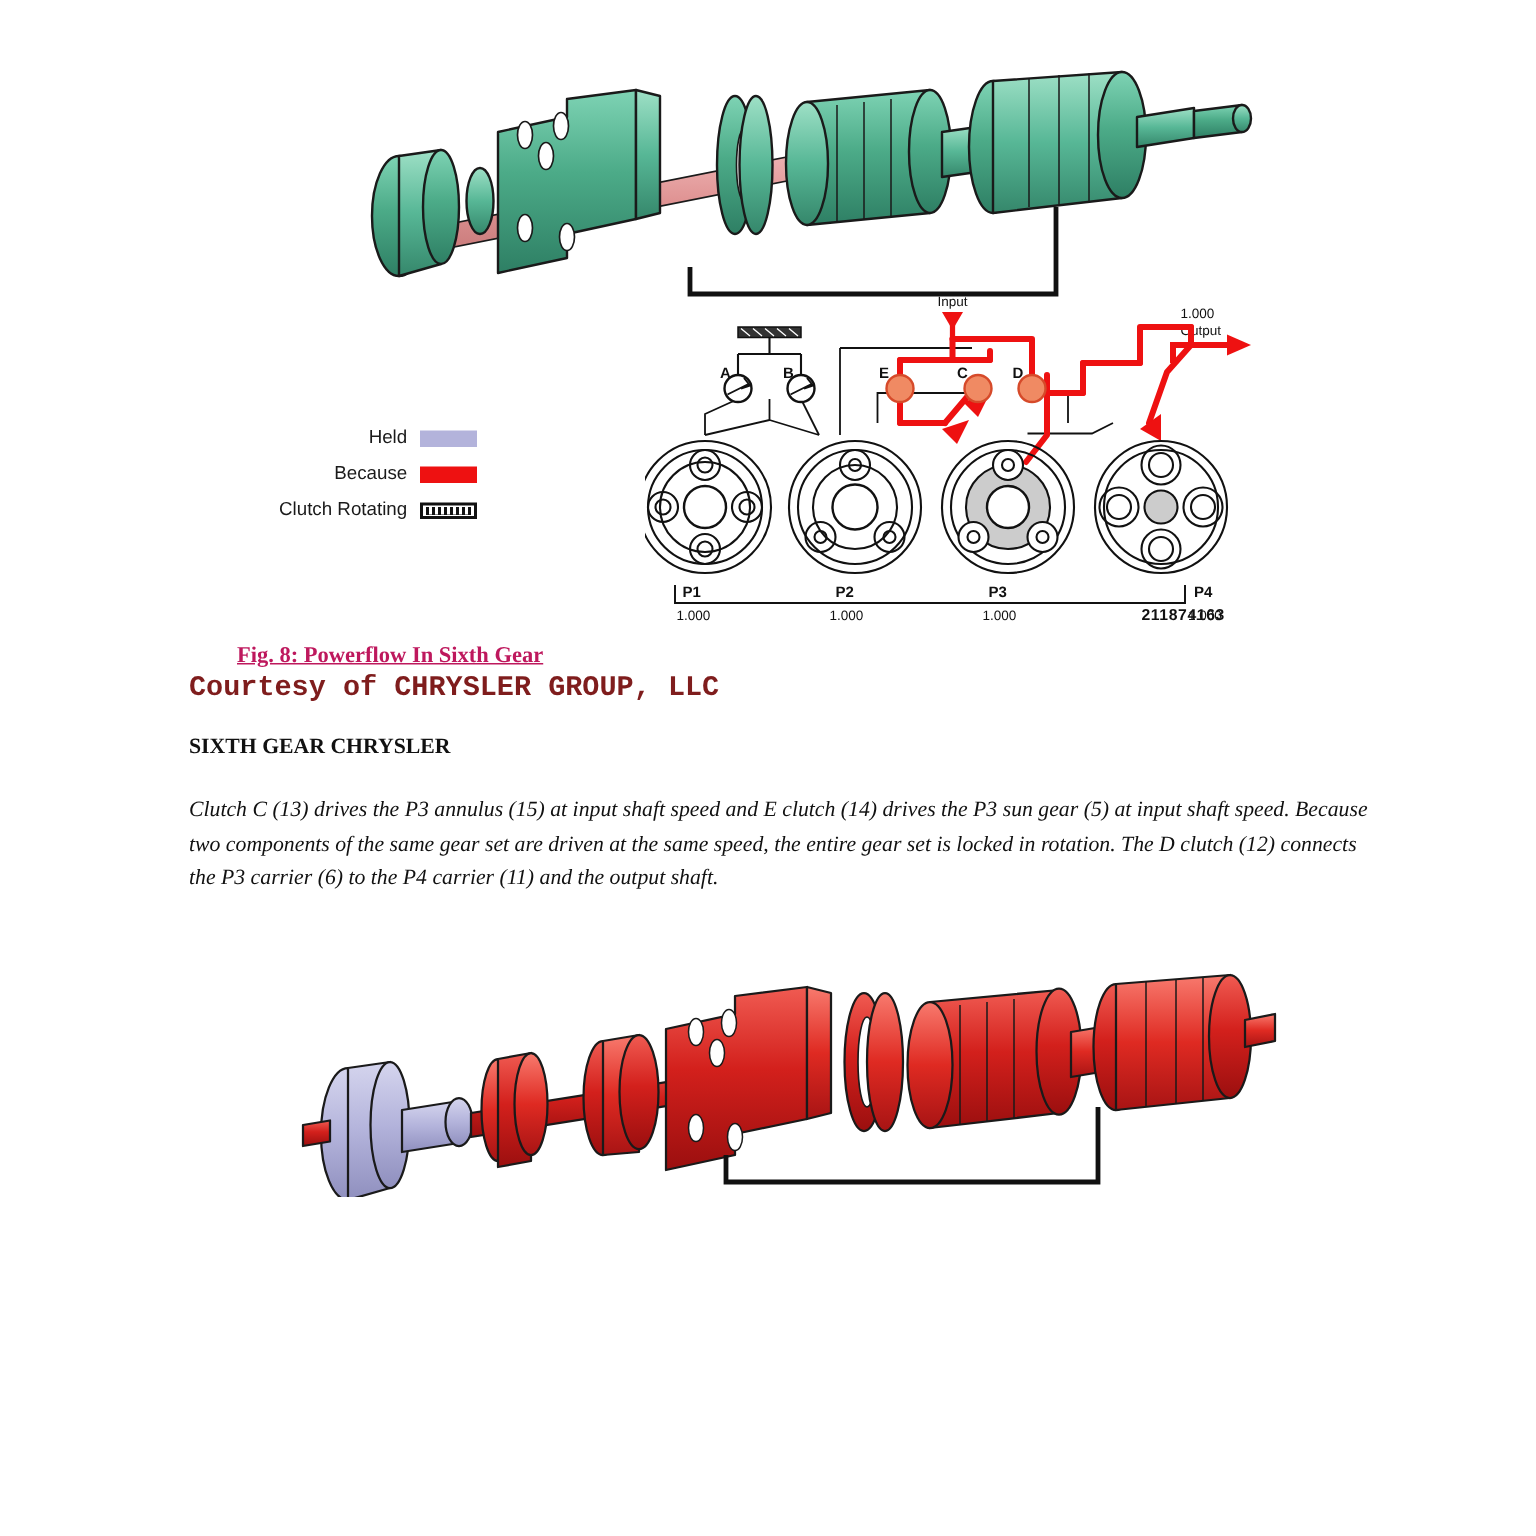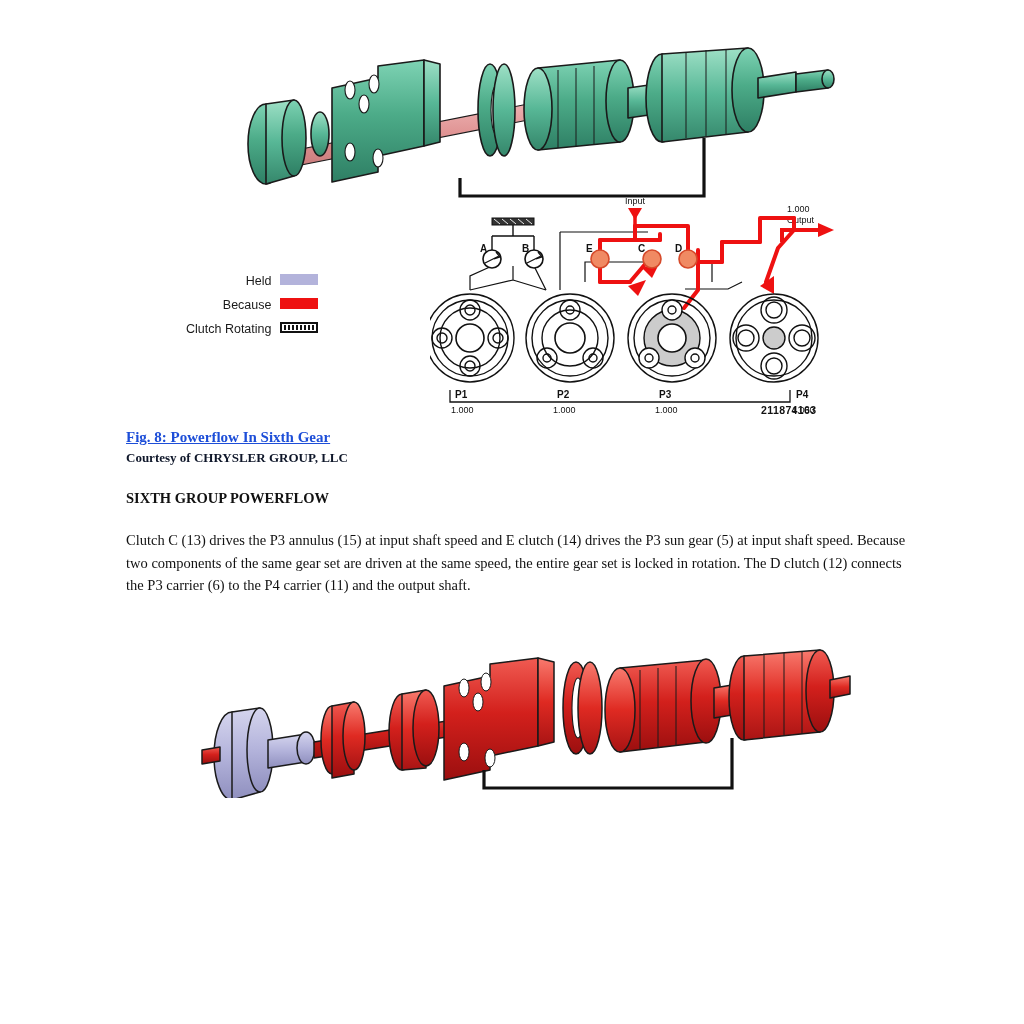--- a/index.html
+++ b/index.html
@@ -36,21 +36,21 @@
   
   .legend {
     position: absolute;
     font-family: "Liberation Sans", sans-serif;
     font-size: 12.5px;
     color: #1a1a1a;
   }
   #legend-1 { left: 186px; top: 266px; }
   .legend-row {
     display: flex;
-    align-items: flex-start;
+    align-items: flex-end;
     justify-content: flex-end;
     height: 24px;
     gap: 9px;
   }
   .legend-label { white-space: nowrap; }
   .legend-swatch {
     width: 38px;
     height: 11px;
     flex: 0 0 38px;
   }
@@ -86,48 +86,50 @@
   #text-body {
     position: absolute;
     left: 126px;
     top: 428px;
     width: 790px;
   }
   .fig-title {
     font-family: "Liberation Serif", serif;
     font-weight: bold;
     font-size: 15px;
-    color: #1d4ed8;
+    color: #be185d;
     text-decoration: underline;
     display: inline-block;
     line-height: 19px;
     cursor: pointer;
+    margin-left: 32px;
   }
   .courtesy {
-    font-family: Liberation Serif, serif;
+    font-family: Liberation Mono, monospace;
     font-weight: bold;
-    font-size: 13px;
-    color: #0f172a;
+    font-size: 19px;
+    color: #7f1d1d;
     line-height: 20px;
     margin-top: 1px;
   }
   .section-head {
     font-family: "Liberation Serif", serif;
     font-weight: bold;
     font-size: 14.5px;
     color: #111111;
     margin-top: 22px;
   }
   .body-par {
     font-family: "Liberation Serif", serif;
     font-size: 14.5px;
     line-height: 22.5px;
     color: #111111;
     margin-top: 22px;
     text-align: left;
+    font-style: italic;
   }
 </style>
 </head>
 <body>
 
 <div class="figure-block" id="figure-1">
 
   <svg class="exploded" id="exploded-1" viewBox="0 0 620 180">
     <defs>
       <linearGradient id="g1" x1="0" y1="0" x2="0" y2="1">
@@ -344,21 +346,21 @@
       </g>
     </g>
   </svg>
 
   <div class="part-id" id="part-id-1">211874163</div>
 </div>
 
 <div id="text-body">
   <a class="fig-title" href="#">Fig. 8: Powerflow In Sixth Gear</a>
   <div class="courtesy">Courtesy of CHRYSLER GROUP, LLC</div>
-  <div class="section-head">SIXTH GROUP POWERFLOW</div>
+  <div class="section-head">SIXTH GEAR CHRYSLER</div>
   <div class="body-par">Clutch C (13) drives the P3 annulus (15) at input shaft speed and E clutch (14) drives the P3 sun gear (5) at input shaft speed. Because two components of the same gear set are driven at the same speed, the entire gear set is locked in rotation. The D clutch (12) connects the P3 carrier (6) to the P4 carrier (11) and the output shaft.</div>
 </div>
 
 <div class="figure-block" id="figure-2">
 
   <svg class="exploded" id="exploded-2" viewBox="0 0 670 170">
     <defs>
       <linearGradient id="r1" x1="0" y1="0" x2="0" y2="1">
         <stop offset="0%" stop-color="#f05b52"></stop>
           <stop offset="45%" stop-color="#d3201c"></stop>

